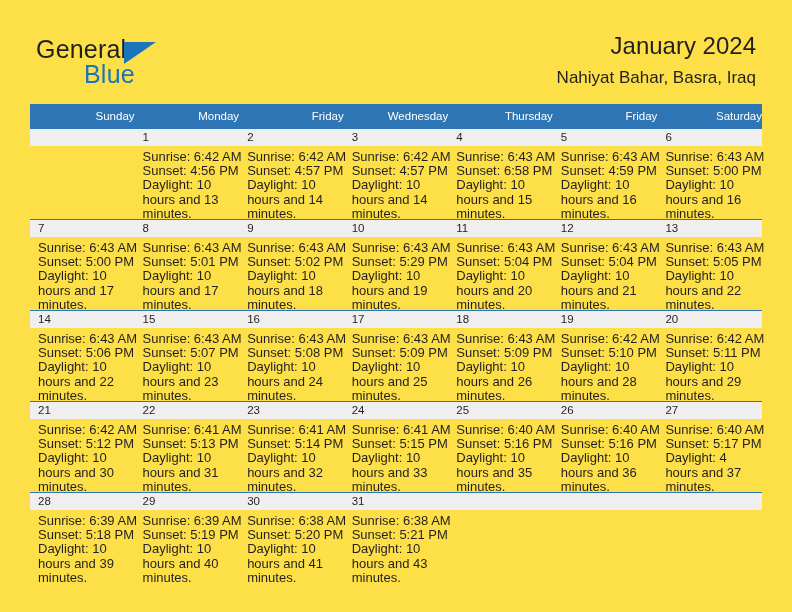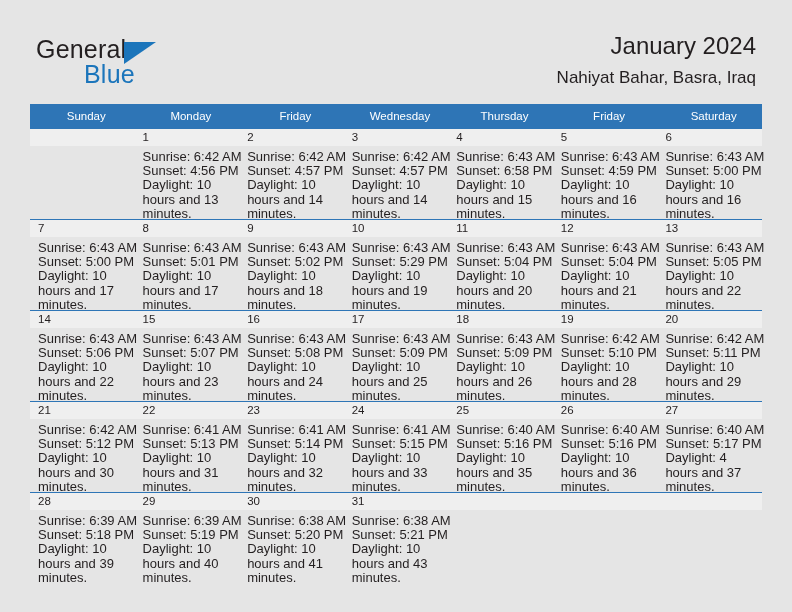--- a/index.html
+++ b/index.html
@@ -9,21 +9,21 @@
     width: 792px;
     height: 612px;
     background: #ffffff;
     font-family: "Liberation Sans", sans-serif;
     -webkit-font-smoothing: antialiased;
   }
   .page {
     position: relative;
     width: 792px;
     height: 612px;
-    background: #e5e5e5;
+    background: #fde047;
     overflow: hidden;
   }
 
   
   .header {
     position: absolute;
     left: 0;
     top: 0;
     width: 792px;
     height: 100px;
@@ -93,21 +93,21 @@
   table.cal {
     width: 732px;
     border-collapse: collapse;
     table-layout: fixed;
   }
   table.cal th {
     background: #2e75b6;
     color: #ffffff;
     font-size: 11.5px;
     font-weight: normal;
-    text-align: center;
+    text-align: right;
     padding: 6px 0 6px 8px;
     height: 22px;
     line-height: 13px;
   }
   tr.week-row > td {
     vertical-align: top;
     padding: 0;
     border-top: 1.4px solid #2e75b6;
     height: 90px;
   }

